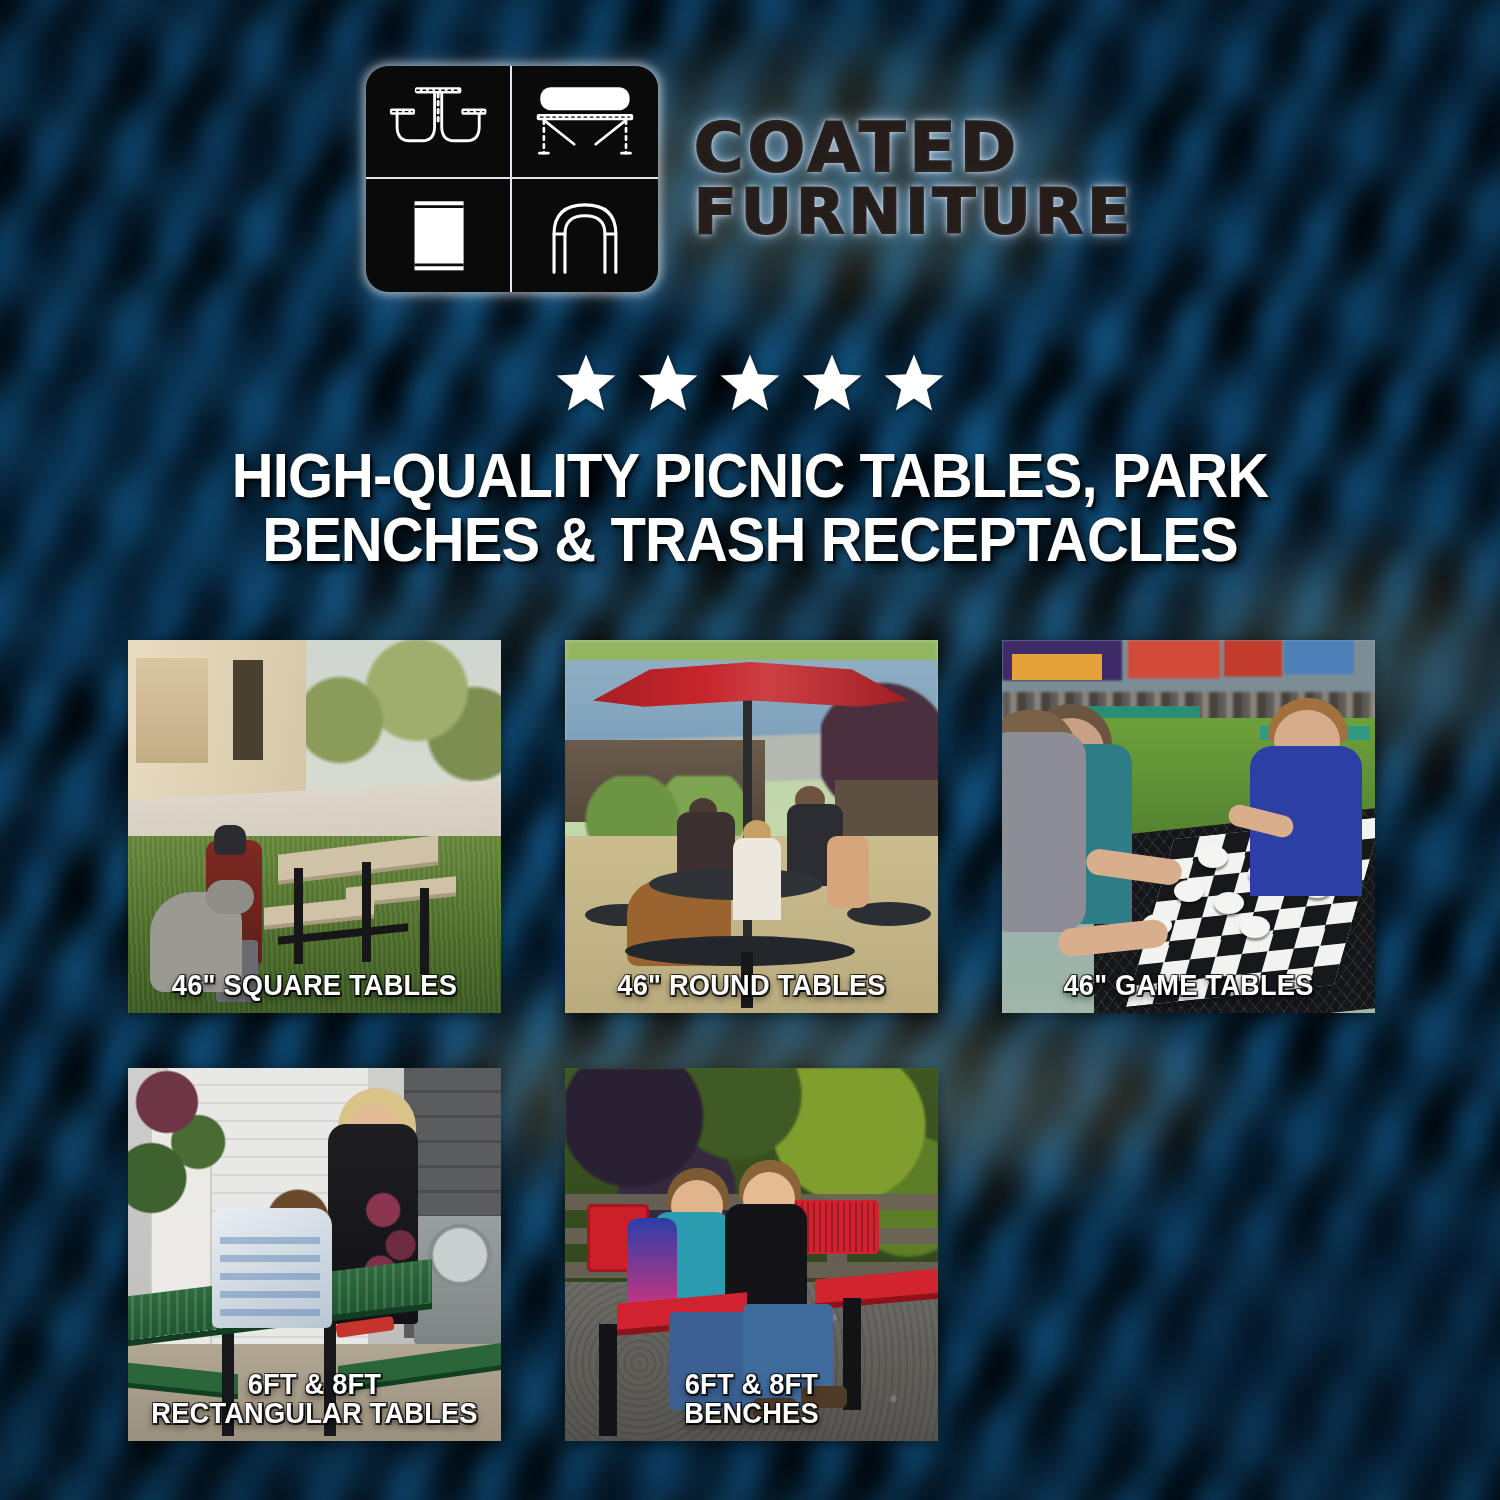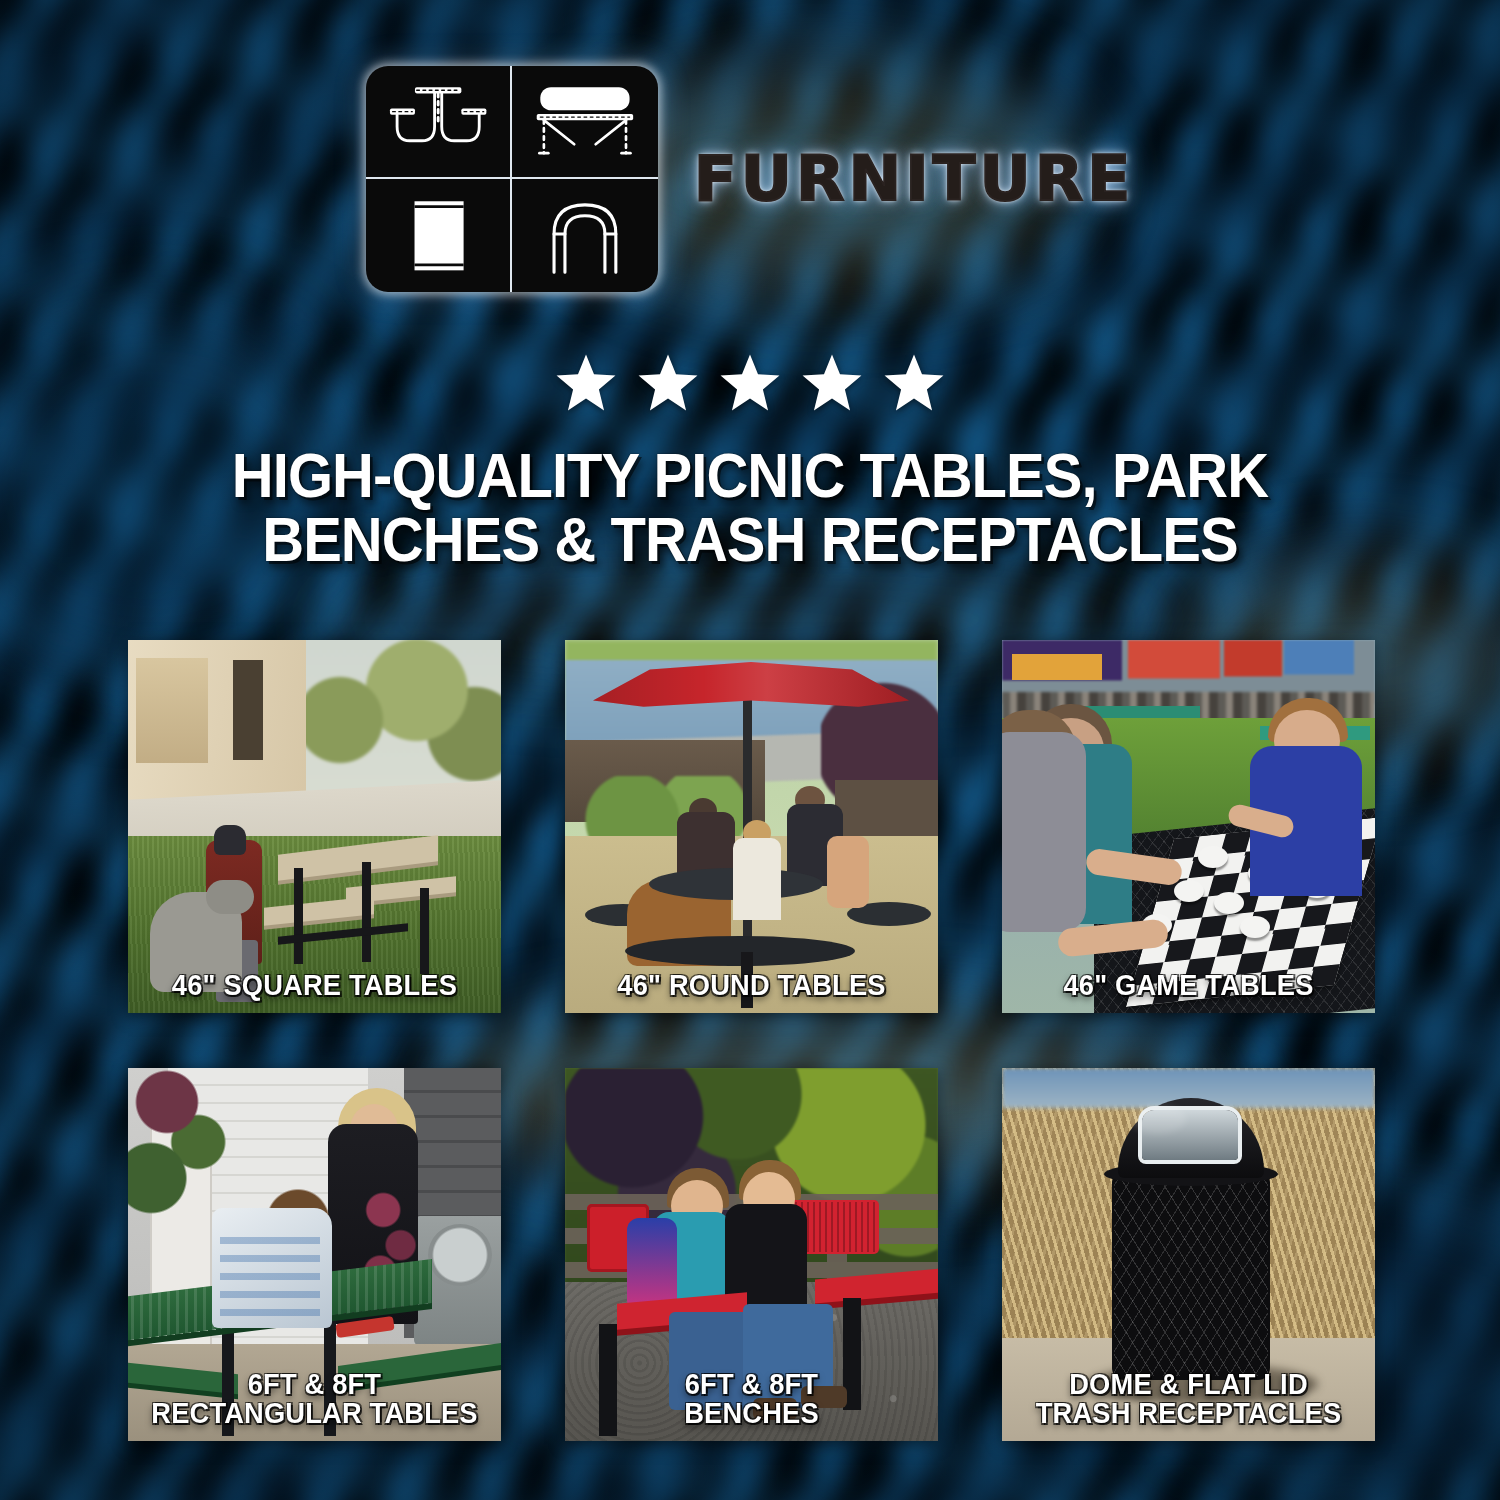--- a/index.html
+++ b/index.html
@@ -420,20 +420,21 @@
         <svg viewBox="0 0 120 92" fill="none" stroke="#ffffff" stroke-width="3.4" stroke-linecap="round">
           <path d="M26 86 V44 Q26 12 60 12 Q94 12 94 44 V86"></path>
           <path d="M38 86 V44 Q38 24 60 24 Q82 24 82 44 V86"></path>
           <line x1="26" y1="44" x2="38" y2="44"></line>
           <line x1="82" y1="44" x2="94" y2="44"></line>
         </svg>
       </div>
     </div>
 
     <div class="logo-text">
+      <span class="ln ln1">COATED</span>
       <span class="ln ln3">FURNITURE</span>
     </div>
   </div>
 
   <div class="stars">
     <span class="star">
         <svg viewBox="0 0 24 24">
           <polygon fill="#ffffff" points="12,1 15.1,8.6 23.4,9.1 17,14.5 19,22.6 12,18 5,22.6 7,14.5 0.6,9.1 8.9,8.6"></polygon>
         </svg>
       </span>
@@ -619,34 +620,15 @@
         <div class="obj t5-legL"></div>
         <div class="t5-shoe" style="left:188px;top:330px;width:44px;height:22px;"></div>
         <div class="t5-shoe" style="left:236px;top:318px;width:46px;height:22px;"></div>
       </div>
       <div class="cap">
         <span class="cl">6FT &amp; 8FT</span>
         <span class="cl">BENCHES</span>
       </div>
     </div>
 
-    <div class="tile">
-      <div class="scene">
-        <div class="sky t6-bg"></div>
-        <div class="obj t6-grass"></div>
-        <div class="obj t6-sky"></div>
-        <div class="obj t6-walk"></div>
-        <div class="obj t6-shadow"></div>
-        <div class="obj t6-body"></div>
-        <div class="obj t6-bodymesh"></div>
-        <div class="obj t6-rim"></div>
-        <div class="obj t6-dome"></div>
-        <div class="obj t6-opening"></div>
-        <div class="obj t6-domehl"></div>
-      </div>
-      <div class="cap">
-        <span class="cl">DOME &amp; FLAT LID</span>
-        <span class="cl">TRASH RECEPTACLES</span>
-      </div>
-    </div>
 
   </div>
 </div>
 
 </body></html>

